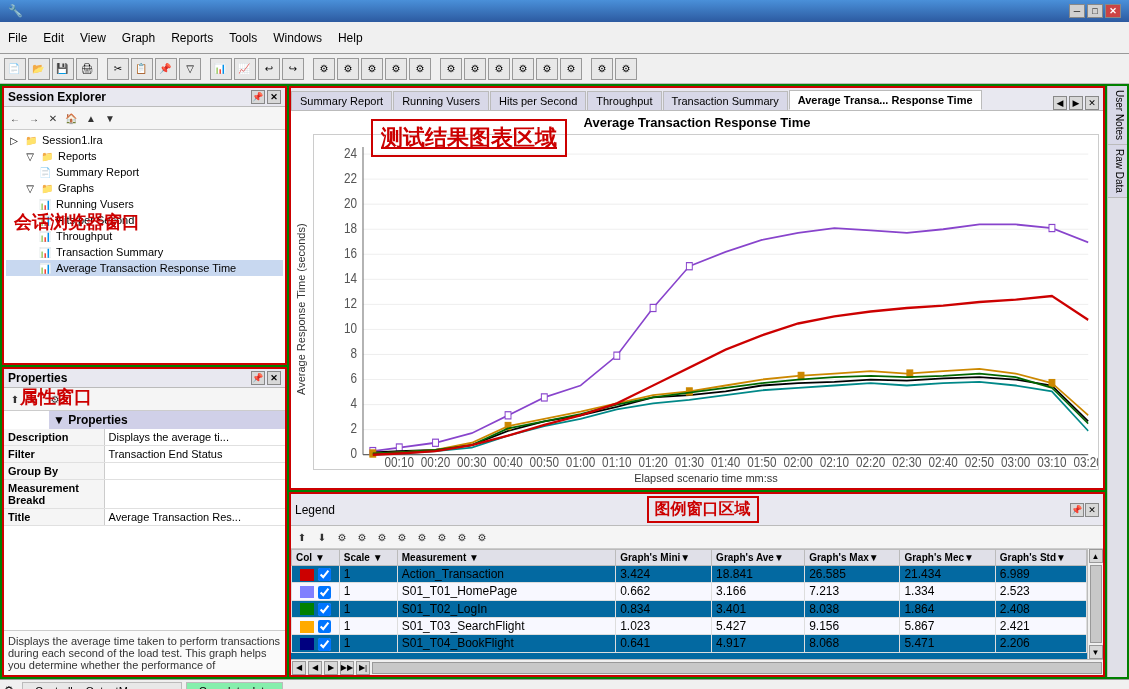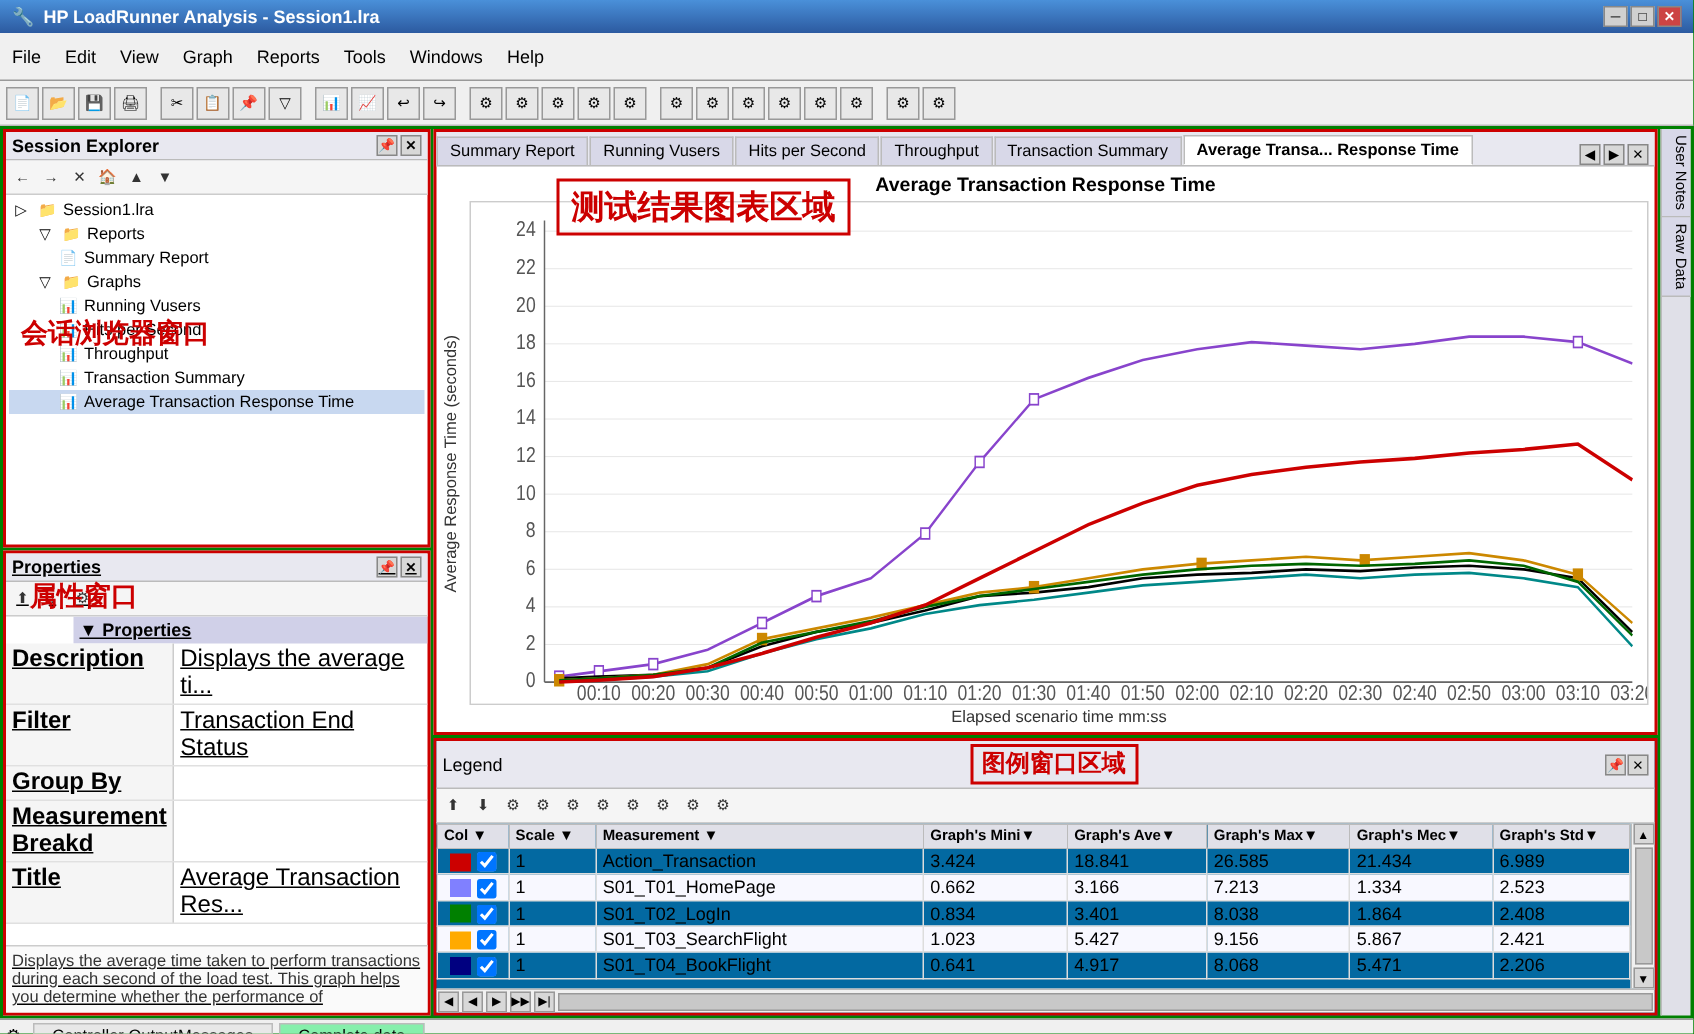--- a/index.html
+++ b/index.html
@@ -160,42 +160,41 @@
       pointer-events: none;
     }
 
     
     .properties-panel {
       background: white;
       border: 2px solid #cc0000;
       height: 310px;
       display: flex;
       flex-direction: column;
-      text-decoration: underline;
     }
     .prop-toolbar {
       background: #f5f5f5;
       border-bottom: 1px solid #ccc;
       display: flex;
       align-items: center;
       padding: 2px;
       gap: 2px;
     }
     .prop-table {
       flex: 1;
       overflow-y: auto;
     }
     .prop-table table {
       width: 100%;
       border-collapse: collapse;
     }
     .prop-table td {
       border-bottom: 1px solid #e0e0e0;
       padding: 2px 4px;
-      font-size: 16px;
+      font-size: 11px;
       vertical-align: top;
     }
     .prop-table td:first-child {
       width: 100px;
       font-weight: bold;
       background: #f5f5f5;
       border-right: 1px solid #ccc;
     }
     .prop-section-header {
       background: #d0d0e8;
@@ -430,21 +429,20 @@
     .legend-scroll-area {
       flex: 1;
       display: flex;
     }
   </style>
 </head>
 <body>
 
 <div class="title-bar">
   <span style="margin-right:6px;">🔧</span>
-  <span>HP LoadRunner Analysis - Session1.lra</span>
   <div class="title-bar-controls">
     <div class="title-btn">─</div>
     <div class="title-btn">□</div>
     <div class="title-btn" style="background:#cc4444;color:white;">✕</div>
   </div>
 </div>
 
 <div class="menu-bar">
   <div class="menu-item">File</div>
   <div class="menu-item">Edit</div>
@@ -628,21 +626,21 @@
         <div class="tabs-nav">
           <div class="tabs-nav-btn">◀</div>
           <div class="tabs-nav-btn">▶</div>
           <div class="tabs-nav-btn">✕</div>
         </div>
       </div>
 
       <div class="chart-container" style="position:relative;">
         <div class="chart-title">Average Transaction Response Time</div>
 
-        <div style="position:absolute; top:8px; left:80px; font-size:22px; font-weight:bold; color:#cc0000; border:2px solid #cc0000; padding:2px 8px; background:rgba(255,255,255,0.15); z-index:10; pointer-events:none;">测试结果图表区域</div>
+        <div style="position:absolute; top:8px; left:80px; font-size:22px; font-weight:bold; color:#cc0000; border:2px solid #cc0000; padding:2px 8px; background:rgba(255,255,255,0.15); z-index:10; pointer-events:none;text-decoration:underline;">测试结果图表区域</div>
 
         <div class="chart-area">
           <div class="chart-y-label">Average Response Time (seconds)</div>
           <div class="chart-main">
             <div class="chart-plot">
               <svg class="chart-svg" viewBox="0 0 800 280" preserveAspectRatio="none">
 
                 <defs>
                   <pattern id="grid" width="40" height="21.5" patternUnits="userSpaceOnUse">
                     <path d="M 40 0 L 0 0 0 21.5" fill="none" stroke="#e0e0e0" stroke-width="0.5"></path>

